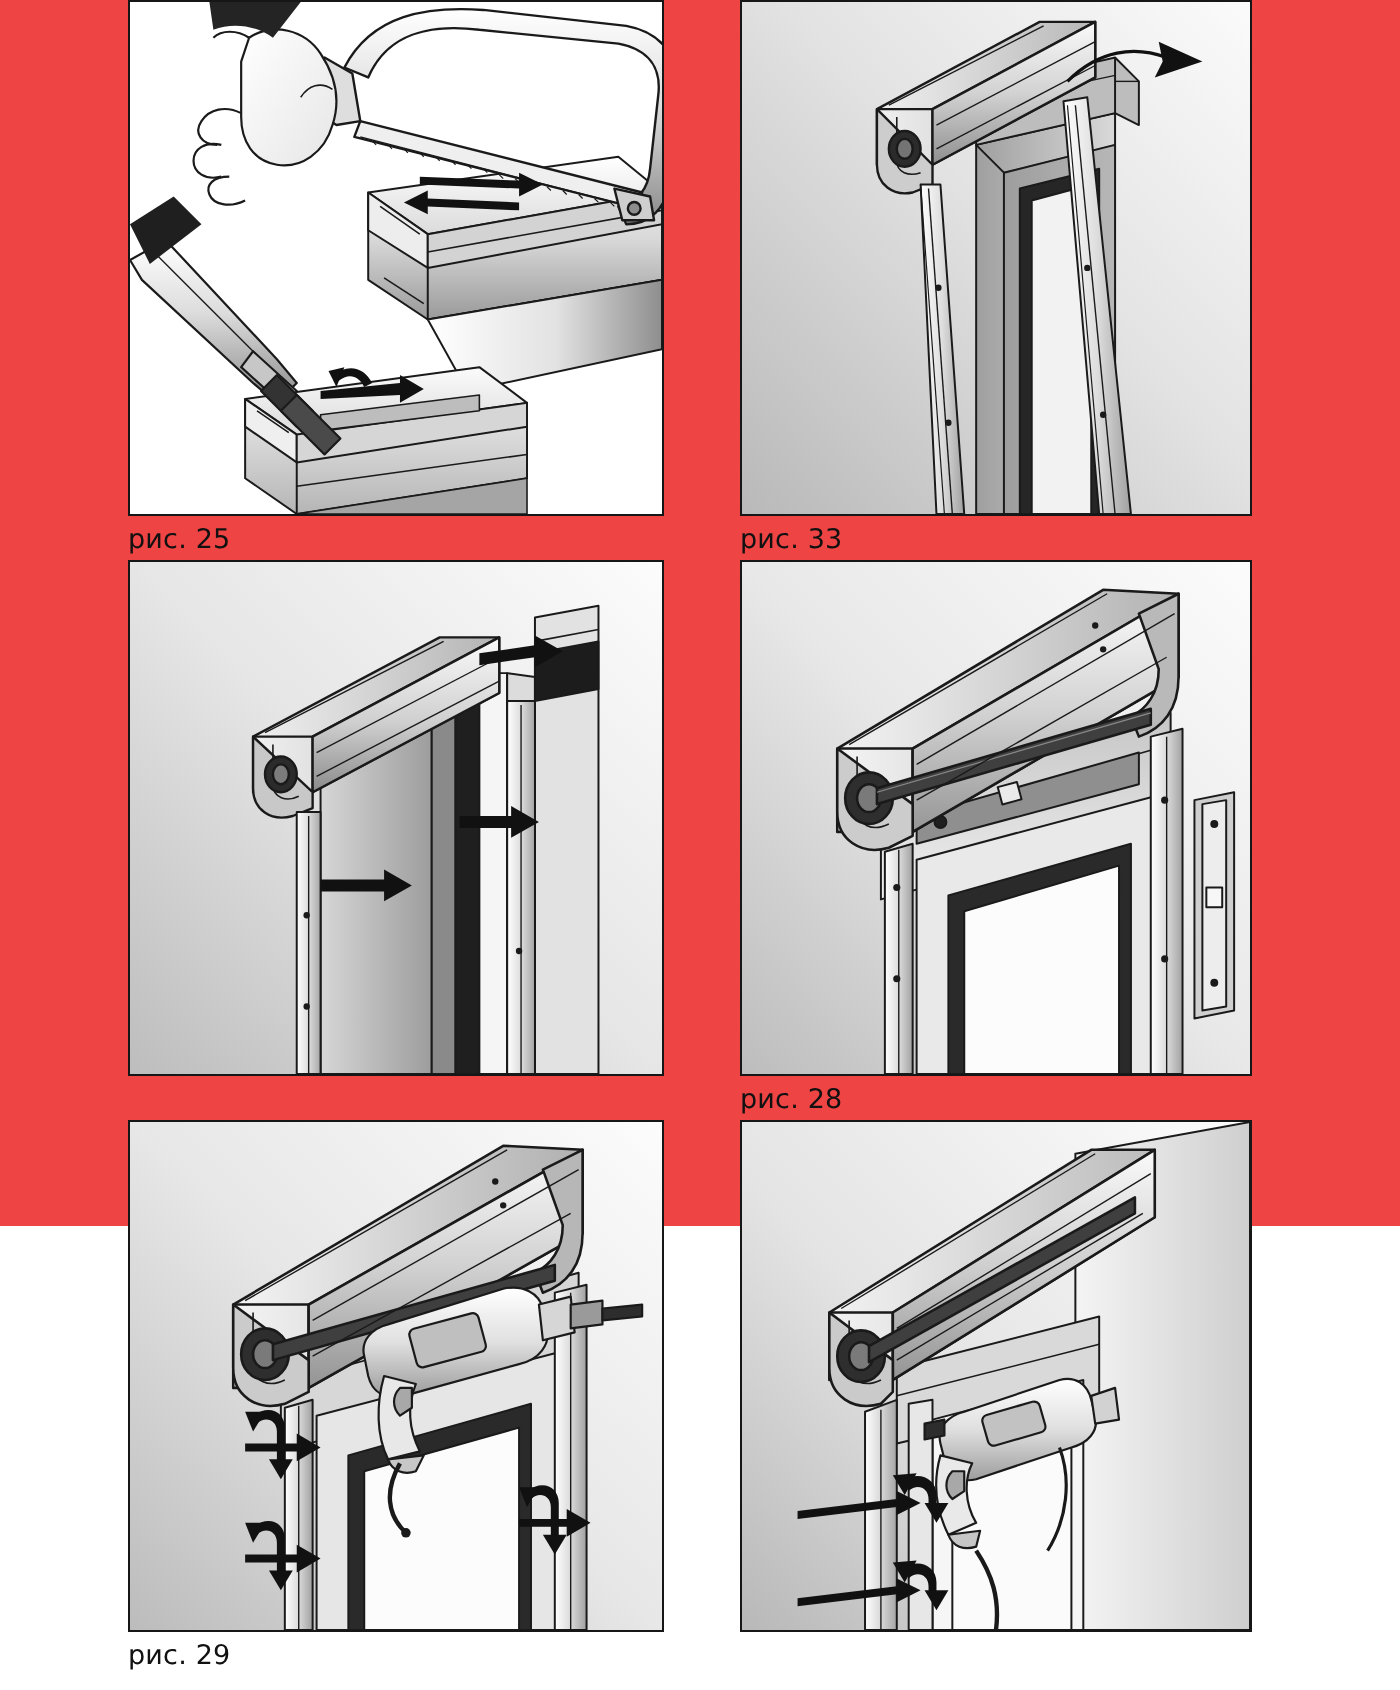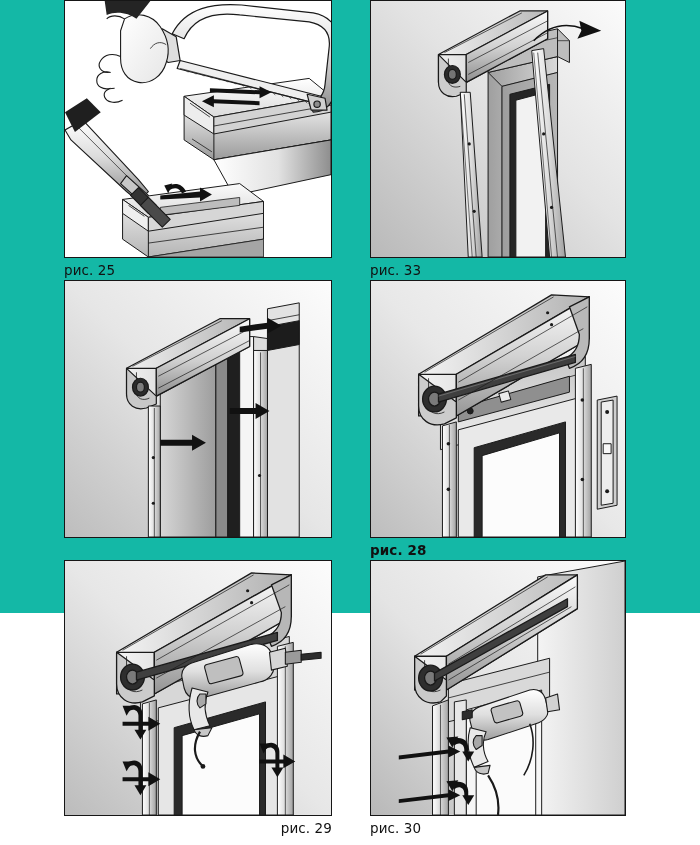--- a/index.html
+++ b/index.html
@@ -10,21 +10,21 @@
   body {
     width: 700px;
     height: 845px;
     font-family: "DejaVu Sans", "Liberation Sans", sans-serif;
     overflow: hidden;
   }
   .page {
     position: relative;
     width: 700px;
     height: 613px;
-    background: #14b8a6;
+    background: #ef4444;
   }
   .grid {
     position: absolute;
     left: 64px;
     top: 0px;
     width: 574px;
     display: grid;
     grid-template-columns: 268px 38px 256px;
     grid-template-rows: 258px 22px 258px 22px 256px 26px;
   }
@@ -33,22 +33,22 @@
   }
   .figure.r1c1 { grid-column: 1; grid-row: 1; }
   .figure.r1c2 { grid-column: 3; grid-row: 1; }
   .figure.r2c1 { grid-column: 1; grid-row: 3; }
   .figure.r2c2 { grid-column: 3; grid-row: 3; }
   .figure.r3c1 { grid-column: 1; grid-row: 5; }
   .figure.r3c2 { grid-column: 3; grid-row: 5; }
   .cap.r1c1 { grid-column: 1; grid-row: 2; }
   .cap.r1c2 { grid-column: 3; grid-row: 2; }
   .cap.r2c1 { grid-column: 1; grid-row: 4; }
-  .cap.r2c2 { grid-column: 3; grid-row: 4; font-weight: bold; }
-  .cap.r3c1 { grid-column: 1; grid-row: 6; text-align: right; }
+  .cap.r2c2 { grid-column: 3; grid-row: 4; }
+  .cap.r3c1 { grid-column: 1; grid-row: 6; }
   .cap.r3c2 { grid-column: 3; grid-row: 6; }
 
   .frame {
     position: absolute;
     inset: 0;
     border: 1.5px solid #161616;
     box-sizing: border-box;
     overflow: hidden;
     background: #ffffff;
   }
@@ -655,16 +655,15 @@
           </g>
           <g fill="#111111">
             <path d="M28 240 L78 234 L78 230 L90 236 L78 242 L78 238 L28 244 Z"></path>
             <path d="M82 224 C90 220 98 224 98 232 L98 238 L94 238 L94 234 C94 228 88 226 84 230 Z"></path>
             <path d="M76 222 L88 221 L82 232 Z"></path>
             <path d="M92 236 L104 236 L98 246 Z"></path>
           </g>
         </svg>
       </div>
     </div>
-    <div class="cap r3c2">рис. 30</div>
 
   </div>
 </div>
 
 </body></html>

